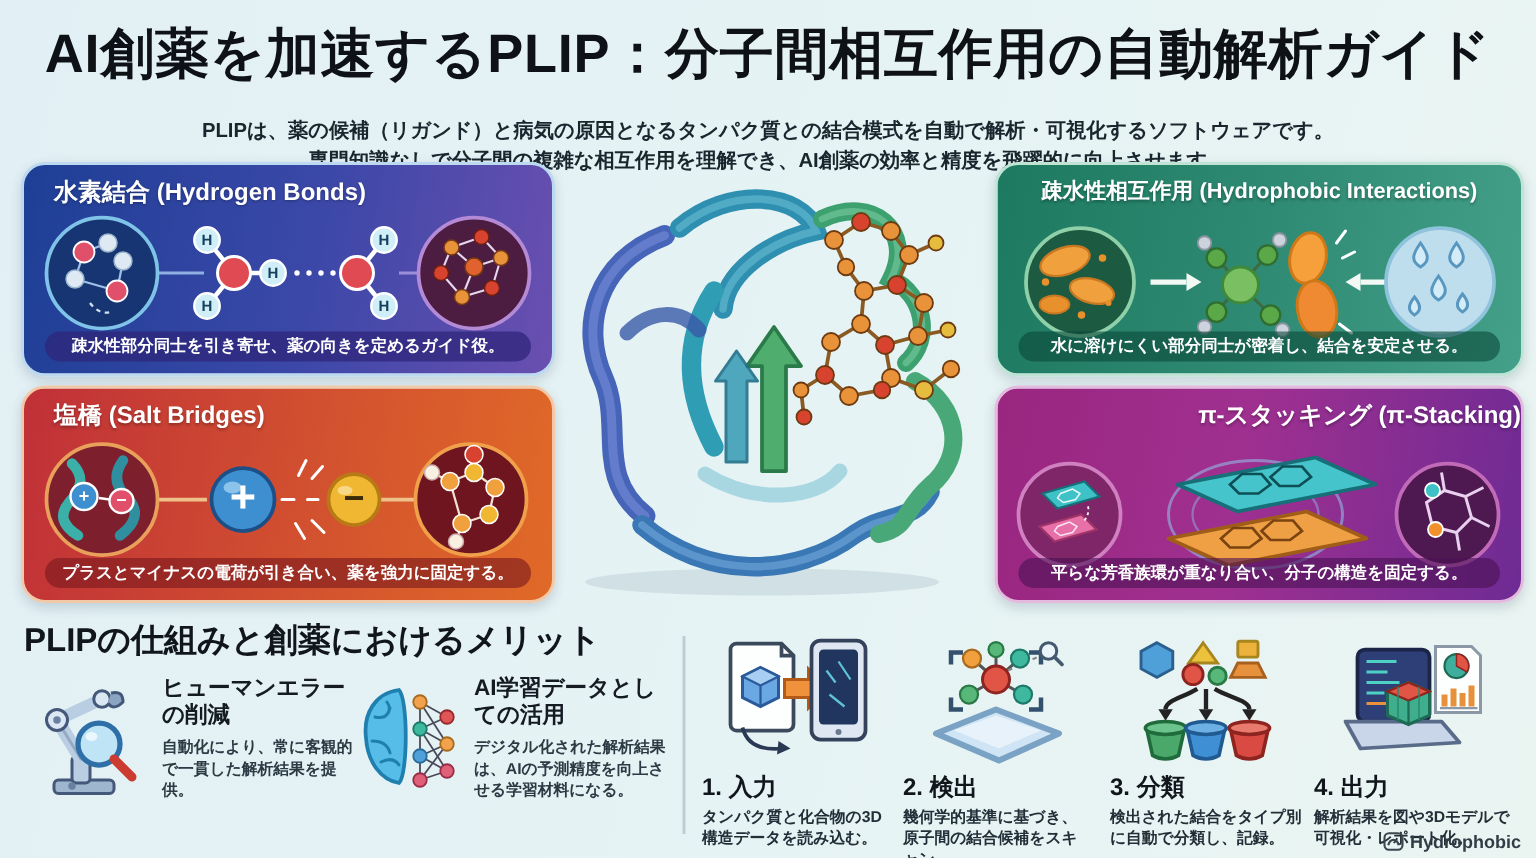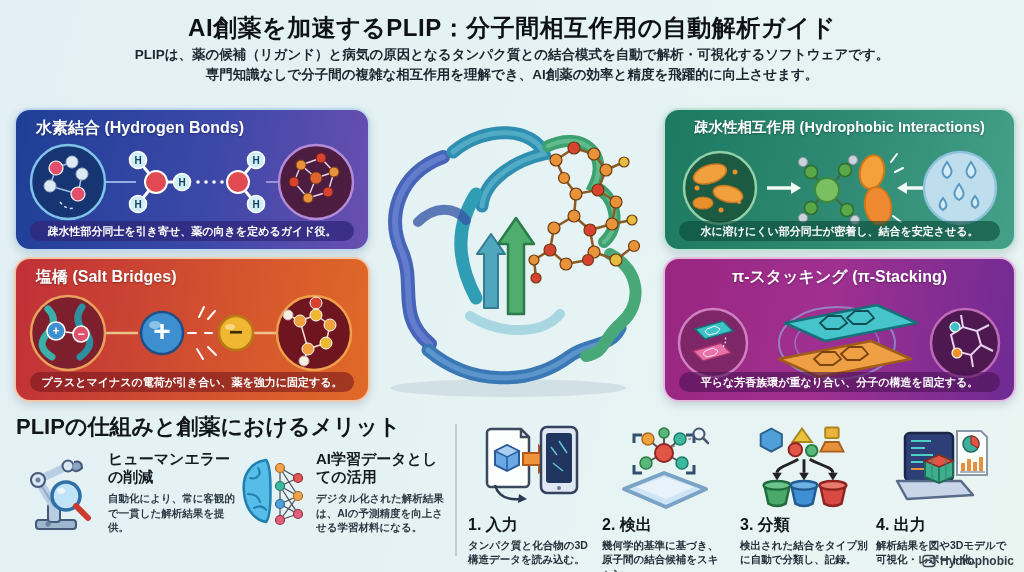--- a/index.html
+++ b/index.html
@@ -1,42 +1,42 @@
 <!DOCTYPE html>
 <html><head>
 <meta charset="utf-8">
 <style>
   html,body{margin:0;padding:0;}
   body{width:1024px;height:572px;font-family:"Liberation Sans","DejaVu Sans",sans-serif;}
   .stage{position:relative;width:1024px;height:572px;overflow:hidden;
     background:linear-gradient(105deg,#e2f0f5 0%,#e6f3f4 55%,#eaf5f2 100%);}
   
   .hdr{position:absolute;top:0;left:0;width:100%;text-align:center;}
-  .hdr h1{margin:12px 0 2px;font-size:24px;font-weight:900;color:#0e1216;letter-spacing:.5px;}
+  .hdr h1{margin:12px 0 17px;font-size:36px;font-weight:900;color:#0e1216;letter-spacing:.5px;}
   .hdr p{margin:2px 0;font-size:13.5px;font-weight:700;color:#1a262e;}
   
   .panel{position:absolute;border-radius:16px;box-shadow:0 3px 8px rgba(40,60,90,.18);}
   .panel svg{position:absolute;inset:0;width:100%;height:100%;}
   .panel .ptitle{position:absolute;top:8px;left:20px;color:#fff;font-weight:800;font-size:16px;
     text-shadow:0 1px 2px rgba(0,0,0,.3);z-index:2;}
   .panel .pcaption{position:absolute;bottom:8px;left:14px;right:14px;text-align:center;
     color:#fff;font-size:11px;font-weight:700;padding:3px 6px;border-radius:10px;z-index:2;line-height:1.3;}
   .p-hydrogen{left:14px;top:108px;width:352px;height:139px;
     background:linear-gradient(100deg,#1e3f96 0%,#3c48a8 55%,#6a4fb0 100%);border:2px solid #bcd9ef;}
   .p-hydrogen .pcaption{background:rgba(46,36,120,.72);}
   .p-salt{left:14px;top:257px;width:352px;height:141px;
     background:linear-gradient(100deg,#c03038 0%,#d4542e 60%,#e06a28 100%);border:2px solid #f2c9a8;}
   .p-salt .pcaption{background:rgba(120,24,28,.6);}
   .p-hydrophobic{left:663px;top:108px;width:349px;height:139px;
     background:linear-gradient(100deg,#1d7a60 0%,#2e8a72 50%,#44a089 100%);border:2px solid #bfe3d4;}
   .p-hydrophobic .ptitle{left:0;width:100%;text-align:center;font-size:14.5px;}
   .p-hydrophobic .pcaption{background:rgba(10,72,56,.6);}
   .p-pi{left:663px;top:257px;width:349px;height:141px;
     background:linear-gradient(100deg,#99267f 0%,#a03090 45%,#6e2b94 100%);border:2px solid #e3b9de;}
-  .p-pi .ptitle{left:0;width:100%;text-align:center;}
+  .p-pi .ptitle{left:0;width:100%;text-align:right;}
   .p-pi .pcaption{background:rgba(74,16,84,.6);}
   
   .protein{position:absolute;left:358px;top:102px;width:312px;height:302px;}
   
   .benefits-h{position:absolute;left:16px;top:412px;font-size:22px;font-weight:900;color:#10161c;}
   .benefit-icon{position:absolute;}
   .benefit-txt{position:absolute;width:132px;}
   .benefit-txt .bt{font-size:15px;font-weight:800;color:#141b22;line-height:1.2;}
   .benefit-txt .bb{margin-top:5px;font-size:10.5px;font-weight:700;color:#2c3a44;line-height:1.4;}
   .vdivider{position:absolute;left:455px;top:424px;width:2px;height:132px;background:#bfccd1;}

